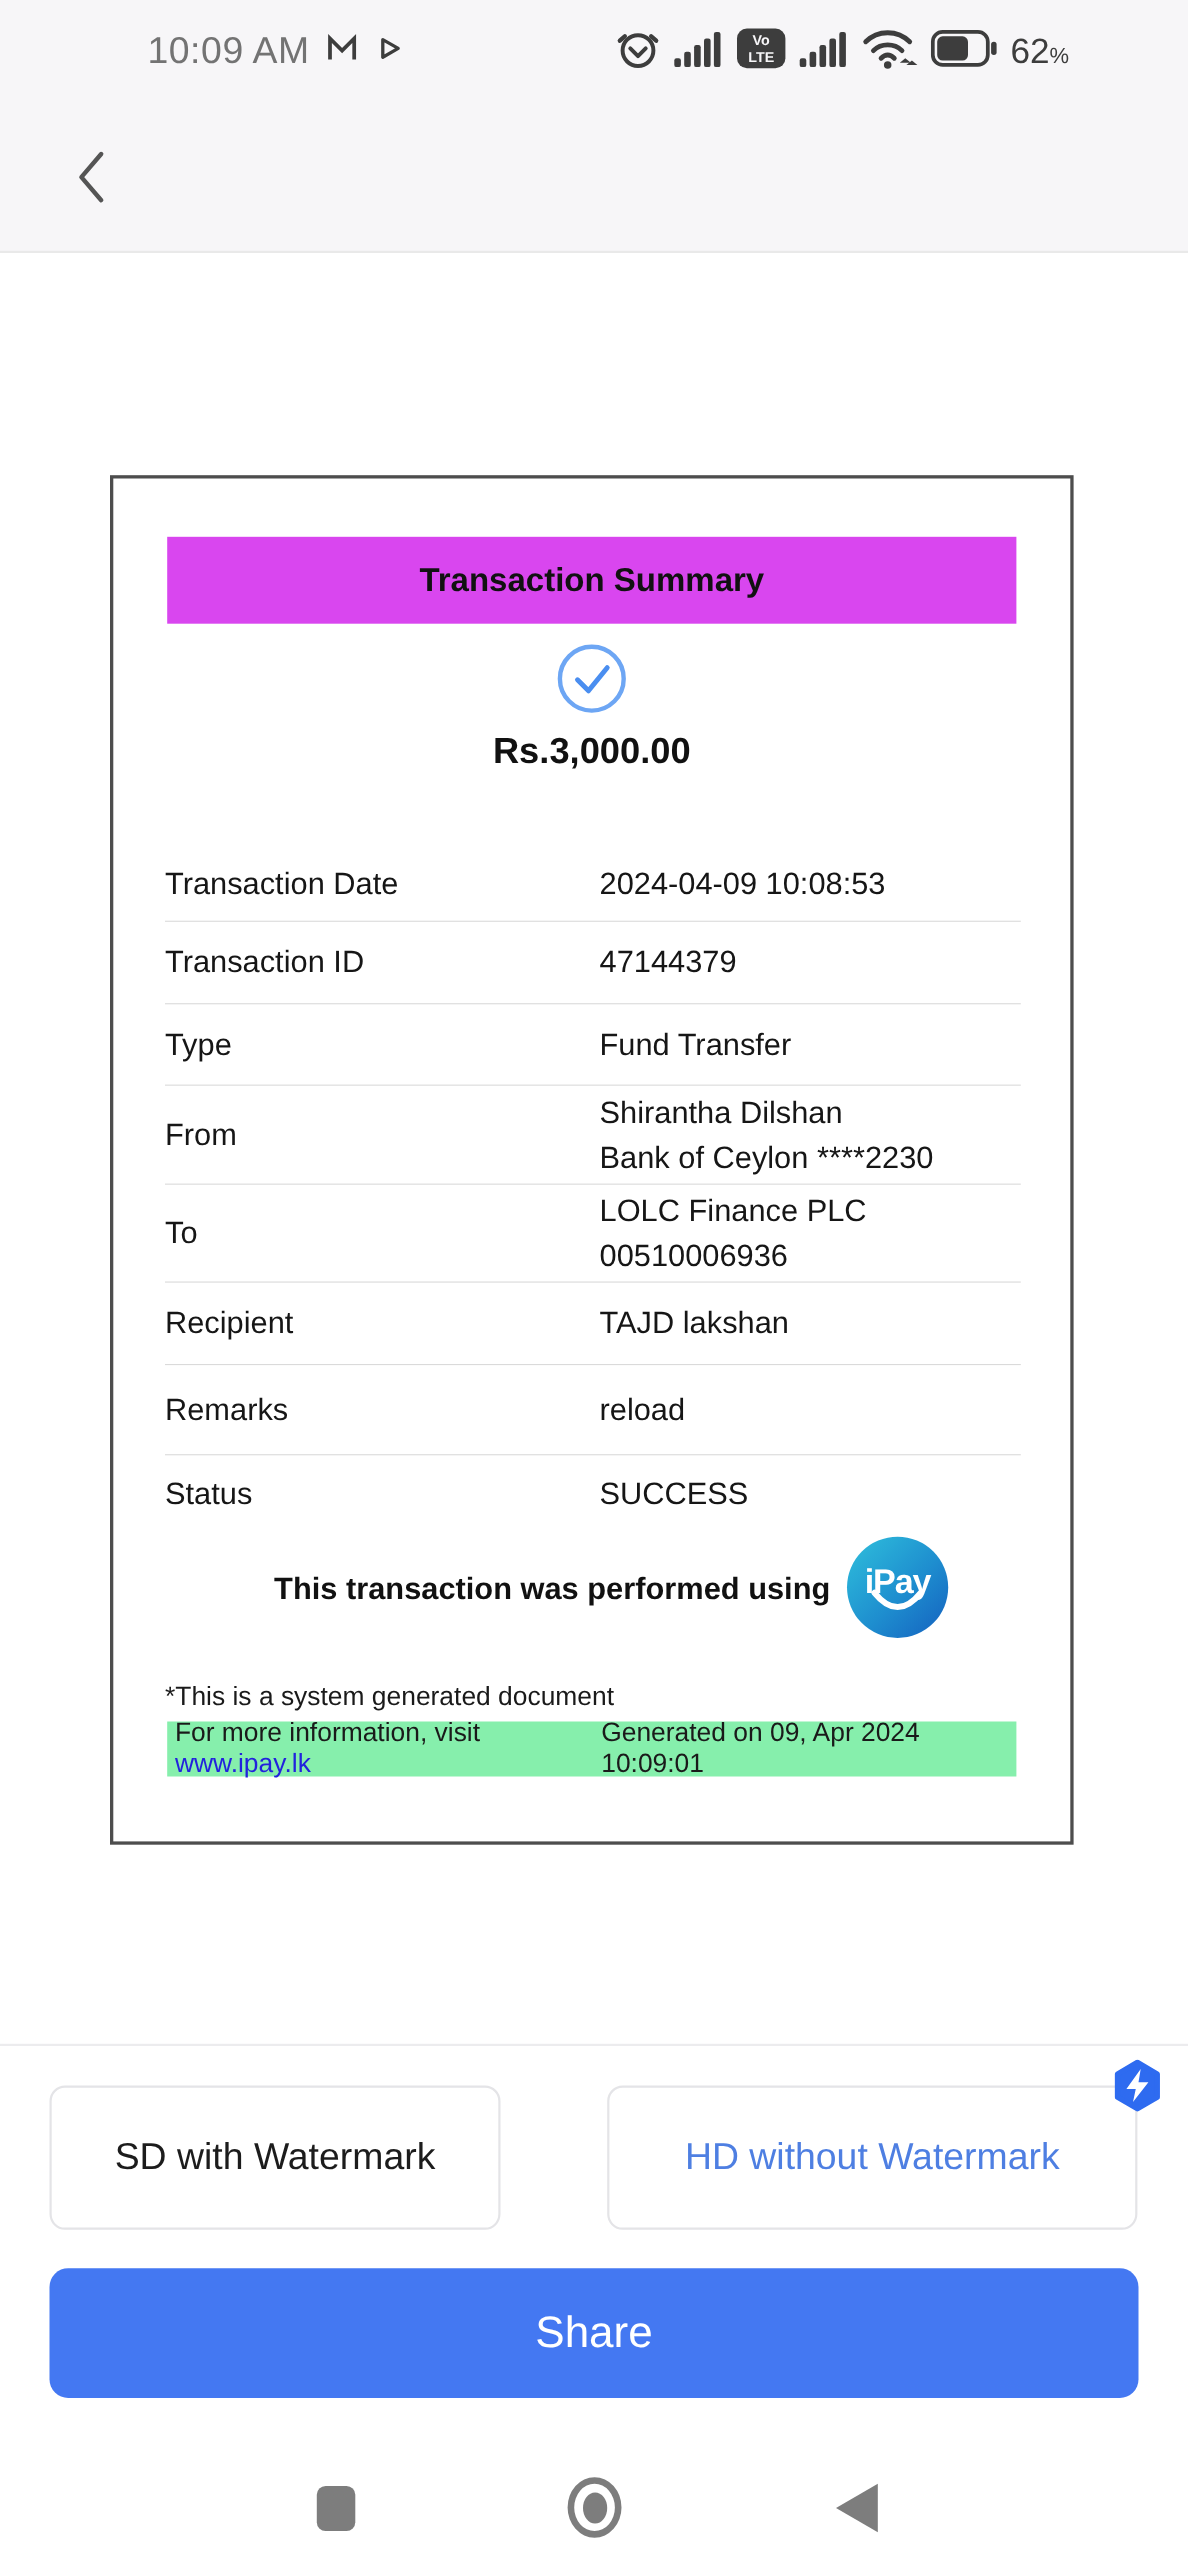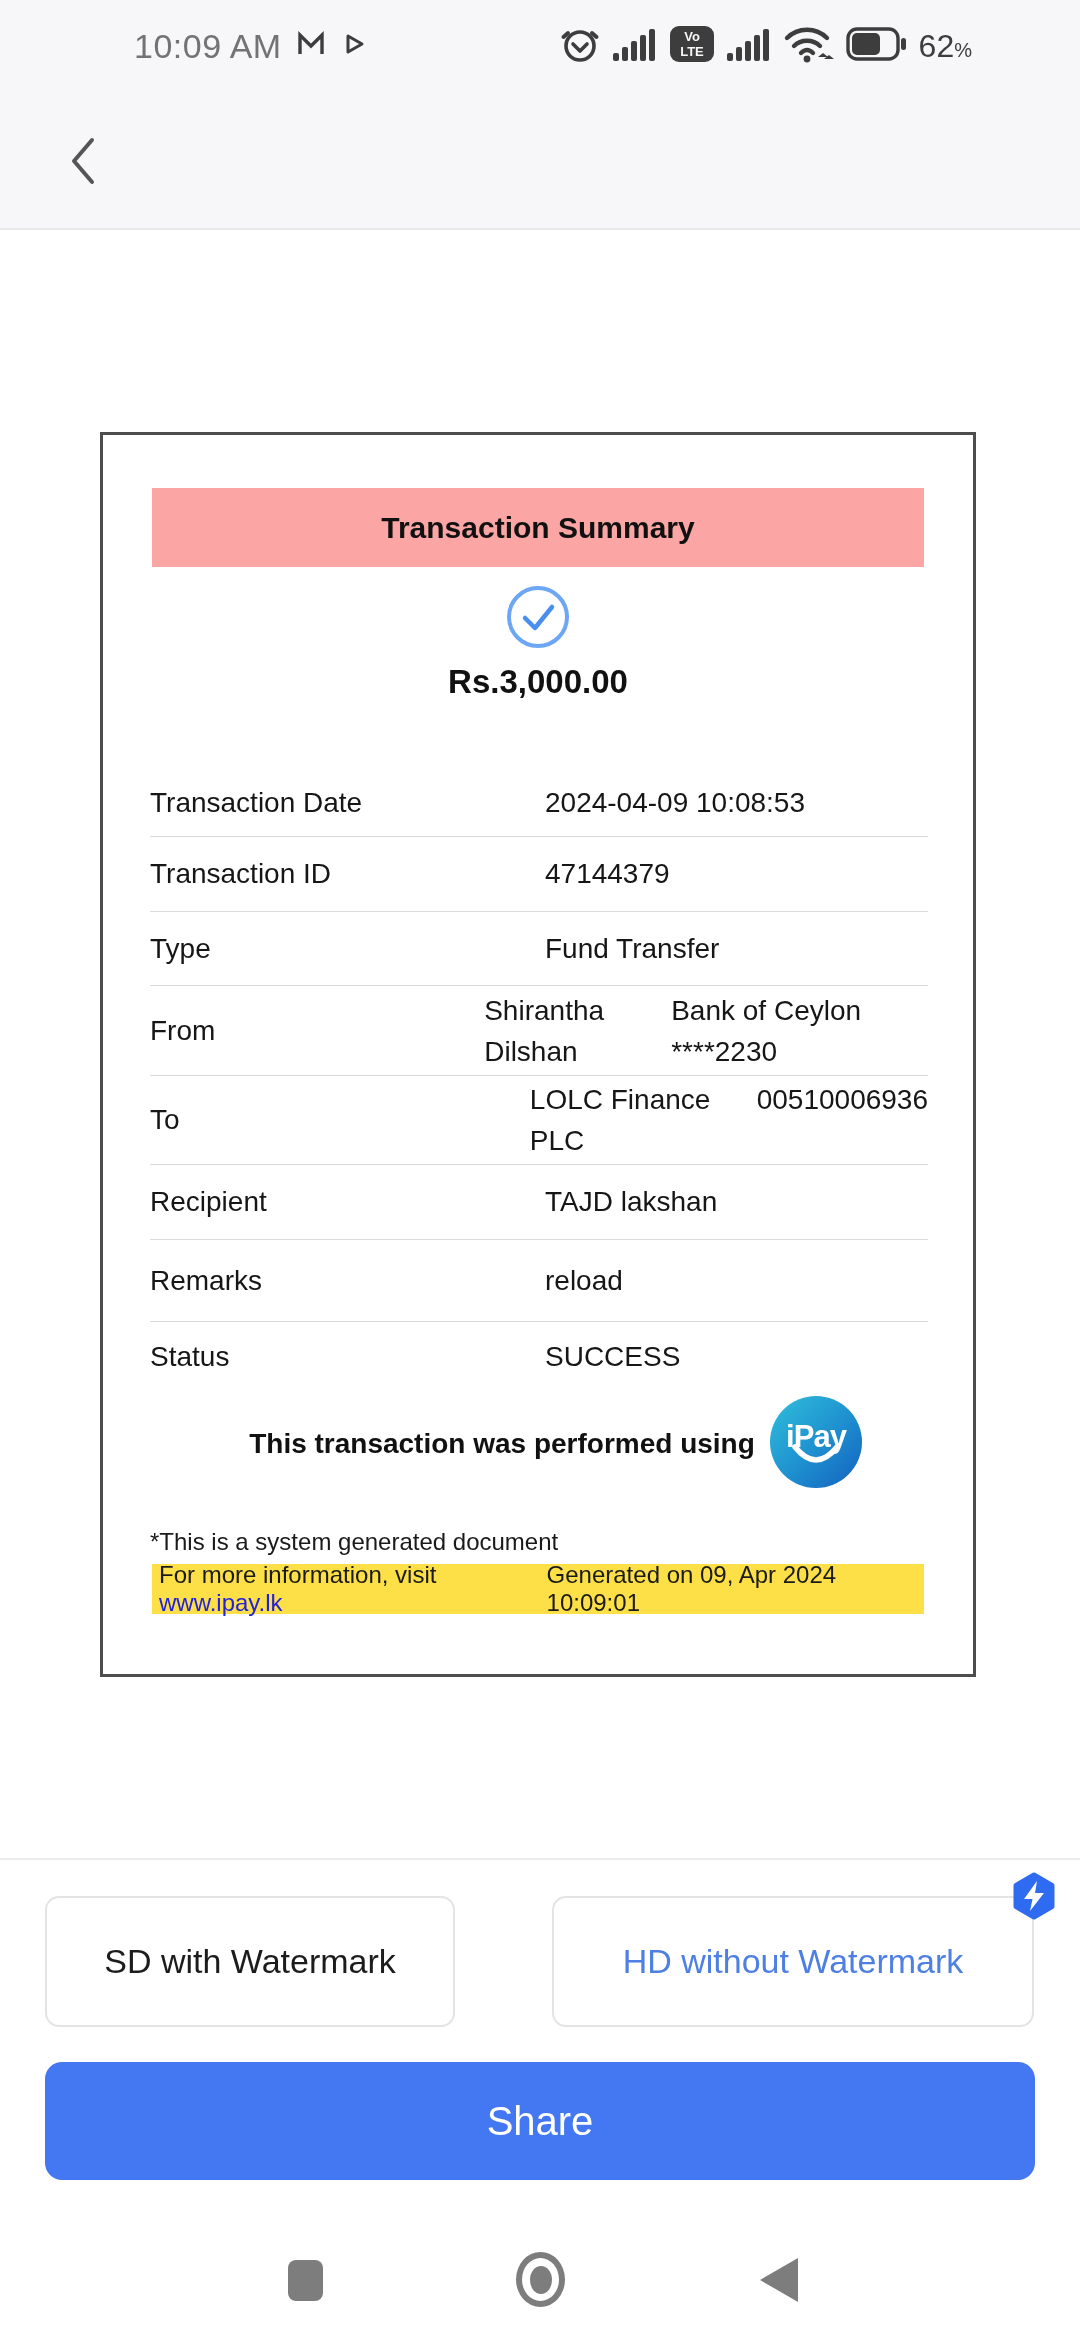--- a/index.html
+++ b/index.html
@@ -17,41 +17,41 @@
   .sb-batt-text { font-size:32px; color:#3d3d3d; }
   .sb-batt-text .pct { font-size:20px; }
 
   .header-row { position:relative; height:138px; display:flex; align-items:center; }
   .back-btn { position:absolute; left:62px; top:40px; width:44px; height:58px; cursor:pointer; }
   .page-title { position:absolute; left:164px; font-size:44px; font-weight:500; color:#141414; }
 
   
   .card { position:absolute; left:100px; top:432px; width:876px; height:1245px;
           background:#ffffff; border:3px solid #4d4d4d; }
-  .banner { margin:53px auto 0; width:772px; height:79px; background:#fca5a5;
+  .banner { margin:53px auto 0; width:772px; height:79px; background:#d946ef;
             display:flex; align-items:center; justify-content:center; }
   .banner-title { font-size:30px; font-weight:bold; color:#111; }
   .check-row { margin-top:17px; display:flex; justify-content:center; }
   .amount { margin-top:9px; text-align:center; font-size:33px; font-weight:bold; color:#111; }
 
   .tbl { margin:68px 0 0 47px; width:778px; }
   .trow { display:flex; align-items:center; border-bottom:1px solid #dadada; }
   .trow:last-child { border-bottom:none; }
   .trow .lbl { width:395px; font-size:28px; color:#161616; }
   .trow .val { font-size:28px; color:#161616; }
-  .val-multi { display:flex; flex-direction:row; justify-content:center; }
+  .val-multi { display:flex; flex-direction:column; justify-content:center; }
   .val-multi .vline { line-height:41px; font-size:28px; color:#161616; }
   .h68{height:68px}.h75{height:75px}.h74{height:74px}.h90{height:90px}
   .h89{height:89px}.h82{height:82px}.h70{height:70px}
 
   .performed { margin-top:5px; height:94px; display:flex; align-items:center; justify-content:center; gap:14px;padding-left:36px; }
   .performed-text { font-size:28px; font-weight:bold; color:#111; }
 
   .sys-note { margin:36px 0 0 47px; font-size:24px; color:#1a1a1a; line-height:30px; }
-  .info-band { margin:7px auto 0; width:772px; height:50px; background:#fde047;
+  .info-band { margin:7px auto 0; width:772px; height:50px; background:#86efac;
                display:flex; align-items:center; justify-content:space-between; padding:0 7px; }
   .info-left { font-size:24px; color:#1a1a1a; }
   .info-link { color:#2222dd; cursor:pointer; }
   .generated { font-size:24px; color:#1a1a1a; }
 
   
   .panel-divider { position:absolute; left:0; top:1858px; width:1080px; height:2px; background:#ececee; }
   .opt-btn { position:absolute; top:1896px; height:131px; background:#fff;
              border:2px solid #e4e4e7; border-radius:14px;
              display:flex; align-items:center; justify-content:center; font-size:34px; cursor:pointer; }

